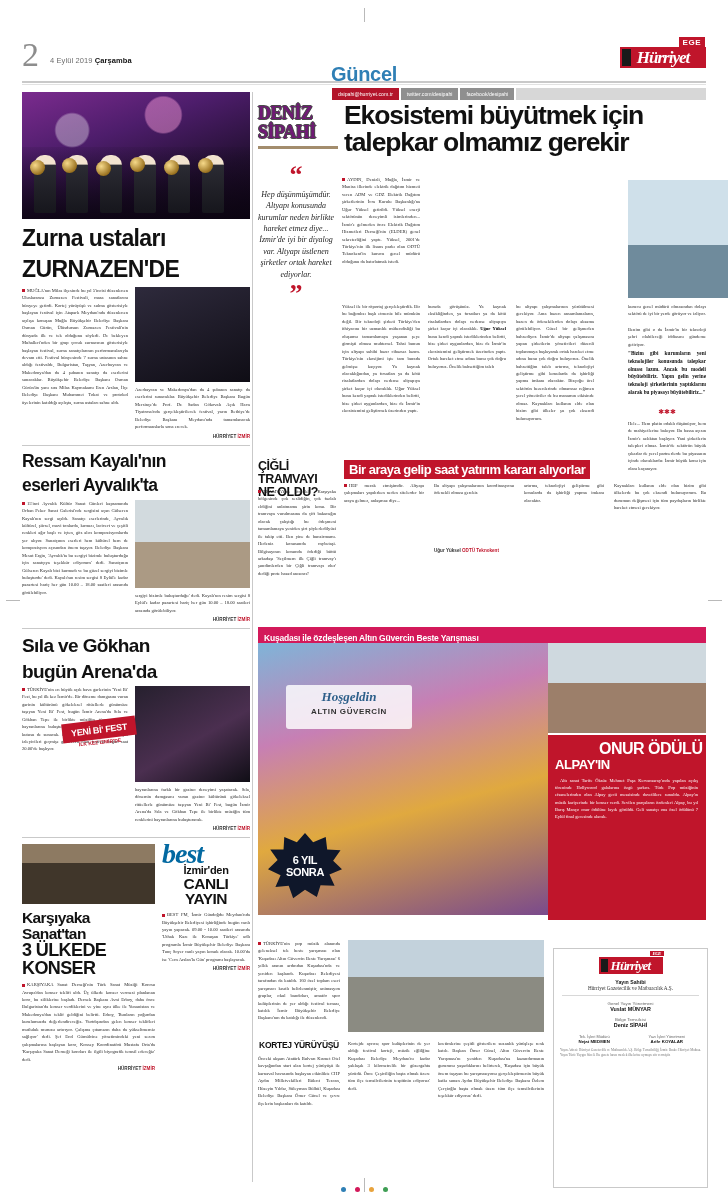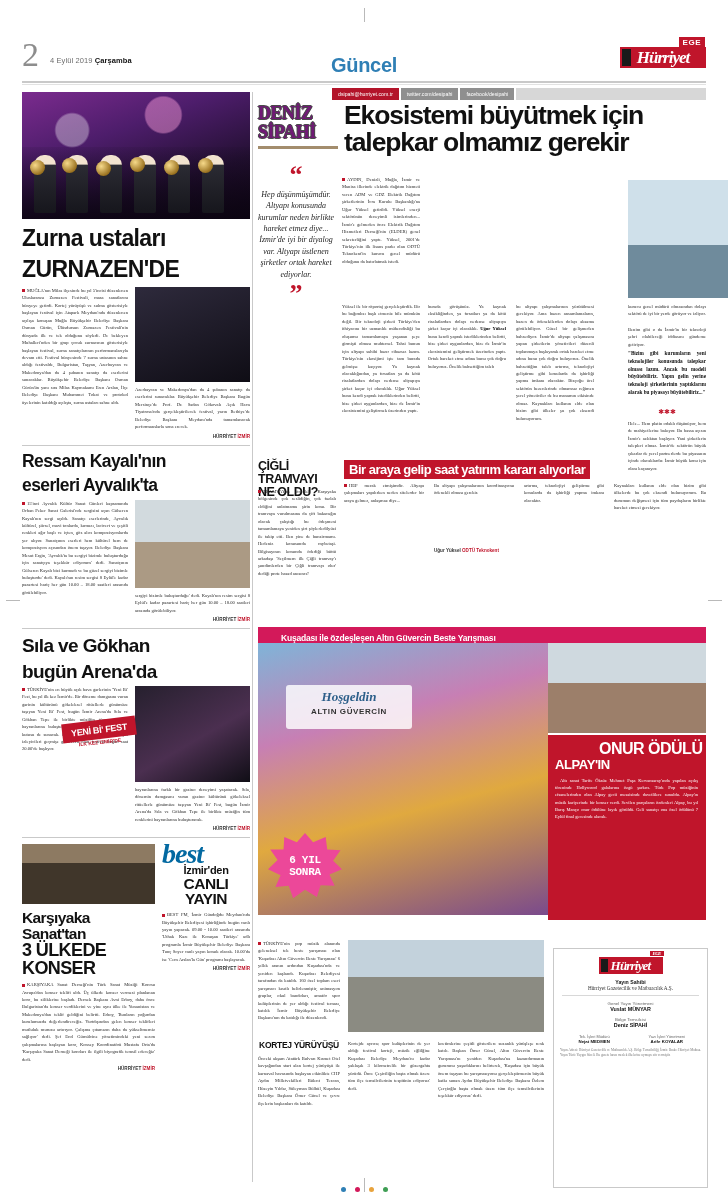--- a/index.html
+++ b/index.html
@@ -16,21 +16,21 @@
   .cropmark { position:absolute; background:#b9b9b9; }
   .cm-v { width:1px; height:14px; }
   .cm-h { height:1px; width:14px; }
 
   
   .topbar { position:absolute; left:22px; top:42px; width:684px; height:38px; }
   .folio { position:absolute; left:0; top:-4px; font-family:"Liberation Serif", serif;
            font-size:34px; color:#8d8d8d; font-weight:400; line-height:34px; }
   .folio-date { position:absolute; left:28px; top:14px; font-size:7.5px; color:#6d6d6d; letter-spacing:.1px;}
   .folio-date b { color:#111; font-weight:700; }
-  .section-title { position:absolute; left:0; right:0; top:12px; text-align:center;
+  .section-title { position:absolute; left:0; right:0; top:21px; text-align:center;
       font-size:20px; font-weight:700; color:#2f7fb5; letter-spacing:-.3px; }
   .logo-box { position:absolute; right:0; top:-4px; width:86px; height:34px; }
   .logo-ege { position:absolute; right:1px; top:-1px; background:#c0152b; color:#fff;
       font-size:8px; font-weight:700; padding:1px 4px; letter-spacing:.5px; }
   .logo-hur { position:absolute; right:0; top:9px; width:86px; height:21px; background:#c0152b;
       color:#fff; font-size:17px; font-weight:700; font-style:italic; letter-spacing:-1px;
       display:flex; align-items:center; justify-content:center; font-family:"Liberation Serif", serif;}
   .logo-hur::before{ content:""; position:absolute; left:2px; top:2px; width:9px; height:17px; background:#1a1a1a;}
   .rule { position:absolute; left:22px; top:81px; width:684px; height:2px; background:#c9c9c9; }
   .rule2 { position:absolute; left:22px; top:84px; width:684px; height:1px; background:#e2e2e2; }
@@ -107,35 +107,35 @@
   
   .photo5 { position:absolute; left:370px; top:92px; width:148px; height:118px;
      background:linear-gradient(180deg,#cfe0ea 0 55%, #6f8b9c 55% 100%); }
 
   .subhl-dark { font-size:12.5px; font-weight:700; color:#111; letter-spacing:-.5px; line-height:1.04;}
   .subhl-red { background:#c0152b; color:#fff; font-size:13px; font-weight:700; letter-spacing:-.5px;
      padding:2px 5px; display:inline-block; }
 
   
   .featband { position:absolute; left:258px; top:627px; width:448px; height:16px; background:#d3195a; }
-  .featband span { color:#fff; font-size:8.5px; font-weight:700; line-height:16px; padding-left:23px; letter-spacing:-.2px;}
+  .featband span { color:#fff; font-size:8.5px; font-weight:700; line-height:16px; padding-left:6px; letter-spacing:-.2px;}
   .featphoto { position:absolute; left:258px; top:643px; width:290px; height:272px;
      background:linear-gradient(165deg,#7fb4d8 0%, #c77fb4 30%, #e0a93f 60%, #7a4a8c 100%); }
   .featphoto2 { position:absolute; left:548px; top:643px; width:158px; height:90px;
      background:linear-gradient(180deg,#cfd9df 0 45%, #9c7f6a 45% 100%); }
   .onur { position:absolute; left:548px; top:735px; width:158px; height:185px; background:#c0152b; color:#fff;}
   .onur h3 { font-size:16px; font-weight:700; letter-spacing:-.5px; padding:6px 0 0 7px; line-height:15px;margin-left:44px;}
   .onur h4 { font-size:13px; font-weight:700; letter-spacing:-.4px; padding:1px 0 3px 7px;}
   .onur p { font-size:4.5px; line-height:1.6; padding:2px 8px 0 7px; text-align:justify;
      font-family:"Liberation Serif", serif; }
 
-  .burst { position:absolute; left:268px; top:833px; width:74px; height:66px; background:#ec4899;
+  .burst { position:absolute; left:268px; top:833px; width:74px; height:66px; background:#0f172a;
      clip-path: polygon(50% 0%,61% 14%,78% 6%,80% 25%,98% 26%,88% 42%,100% 55%,83% 63%,90% 80%,
        71% 79%,66% 97%,50% 86%,34% 99%,28% 80%,10% 82%,17% 64%,0% 55%,13% 41%,3% 25%,21% 25%,22% 6%,39% 14%);
-     display:flex; flex-direction:column; align-items:center; justify-content:center;font-family:Liberation Mono, monospace;}
+     display:flex; flex-direction:column; align-items:center; justify-content:center;}
   .burst span { color:#fff; font-size:11px; font-weight:700; line-height:12px; letter-spacing:-.3px;}
   .feathl { position:absolute; left:336px; top:832px; width:372px; font-size:37px; font-weight:700;
      color:#111; letter-spacing:-2px; line-height:.95; text-align:left; }
   .feathl .l2 { font-size:44px; letter-spacing:-2.5px; display:block; margin-left:-76px; }
 
   
   .mast { position:absolute; left:553px; top:948px; width:155px; height:240px; border:1px solid #c9c9c9; background:#fff;}
   .mast .lg { width:64px; height:17px; background:#c0152b; margin:8px auto 0; position:relative;
      color:#fff; font-family:"Liberation Serif",serif; font-style:italic; font-weight:700;
      font-size:13px; display:flex; align-items:center; justify-content:center; letter-spacing:-.8px;}

